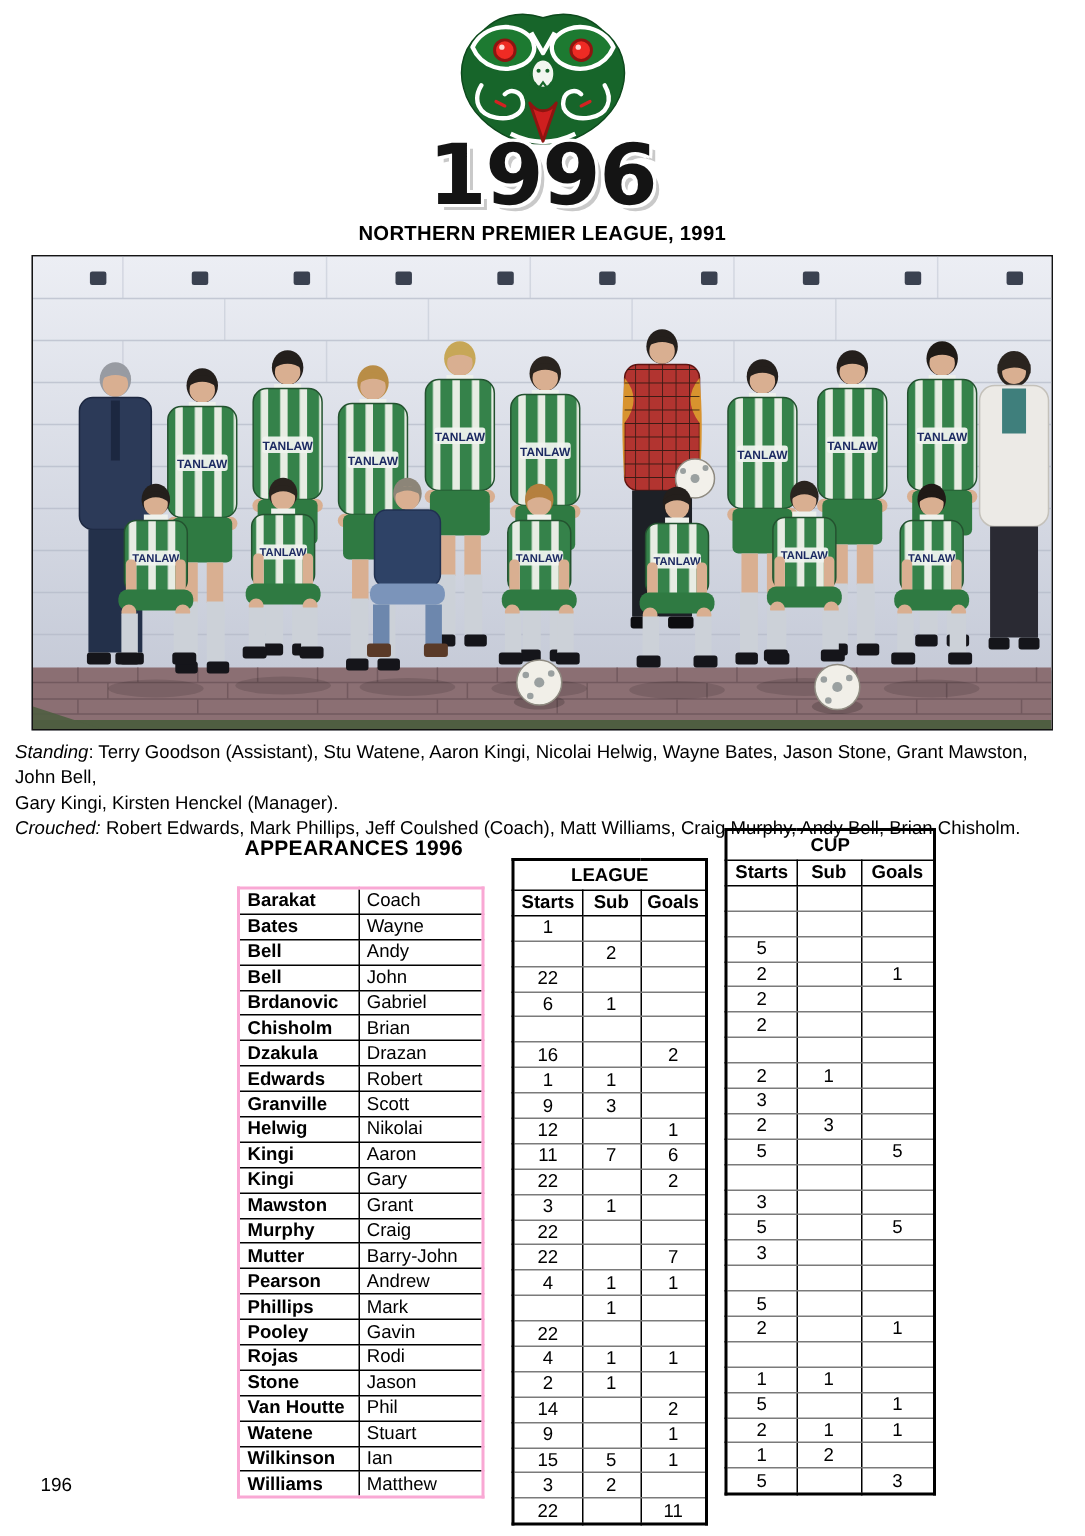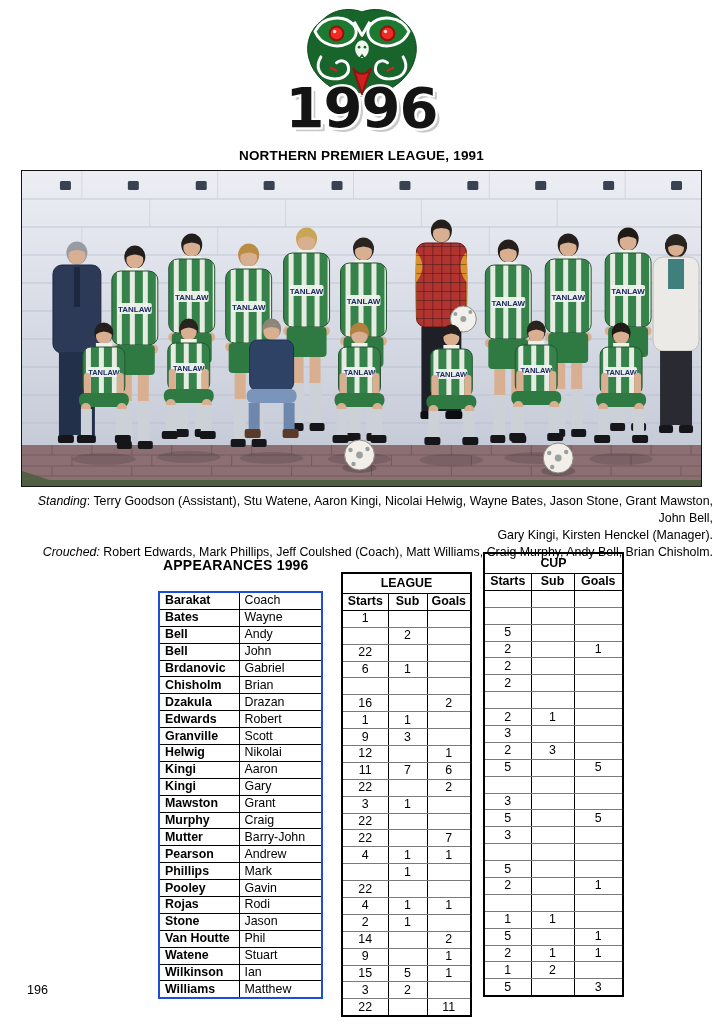--- a/index.html
+++ b/index.html
@@ -1,45 +1,45 @@
 <!DOCTYPE html>
 <html><head>
 <meta charset="utf-8">
 <style>
   html,body{margin:0;padding:0;background:#fff;}
   .sheet{position:relative;width:723px;height:1024px;background:#fff;overflow:hidden;
          font-family:"Liberation Sans",sans-serif;color:#000;}
 
   
   .logo-wrap{position:absolute;top:6px;left:0;width:100%;display:flex;justify-content:center;}
-  .year{position:absolute;top:80px;left:0;width:100%;text-align:center;z-index:3;
+  .year{position:absolute;top:90px;left:0;width:100%;text-align:center;z-index:3;
         font-family:"DejaVu Sans",sans-serif;font-weight:bold;font-size:56px;line-height:1;
         letter-spacing:-1px;color:#141414;
         text-shadow:-2px 0 0 #fff,2px 0 0 #fff,0 -2px 0 #fff,0 2px 0 #fff,
                     -2px -2px 0 #fff,2px -2px 0 #fff,-2px 2px 0 #fff,2px 2px 0 #fff,
                     4px 4px 0 #c9c9c9;}
   .page-title{position:absolute;top:148px;left:0;width:100%;text-align:center;
               font-weight:bold;font-size:13.5px;letter-spacing:.2px;}
 
   
   .photo-frame{position:absolute;left:21px;top:170px;width:681px;height:317px;
                border:1px solid #141414;box-sizing:border-box;background:#cfd3dd;}
   .photo-frame svg{display:block;width:100%;height:100%;}
 
   
-  .photo-caption{position:absolute;top:493px;left:10px;width:703px;text-align:right;
+  .photo-caption{position:absolute;top:493px;left:10px;width:703px;text-align:left;
                  font-size:12.4px;line-height:17px;}
   .photo-caption em{font-style:italic;}
 
   
   .stats-title{position:absolute;left:163px;top:557px;font-size:14px;font-weight:bold;letter-spacing:.2px;}
   table{border-collapse:collapse;table-layout:fixed;}
   td,th{border:1px solid #000;height:15.9px;padding:0;font-size:12.4px;line-height:15px;
         overflow:hidden;white-space:nowrap;}
-  .names{position:absolute;left:158px;top:591px;width:163px;border:2px solid #1d4ed8;}
+  .names{position:absolute;left:158px;top:591px;width:163px;border:2px solid #f9a8d4;}
   .names td{padding-left:5px;text-align:left;}
   .names td.surname{font-weight:bold;}
   .league{position:absolute;left:341px;top:552px;width:129px;border:2px solid #000;margin-top:20px;}
   .cup{position:absolute;left:483px;top:552px;width:139px;border:2px solid #000;}
   .grid th{font-weight:bold;text-align:center;}
   .grid th.span{height:19px;}
   .grid td{text-align:center;}
   .grid tbody td{border-top-color:#7a7a7a;border-bottom-color:#7a7a7a;}
 
   .page-no{position:absolute;left:27px;top:983px;font-size:12.6px;}

